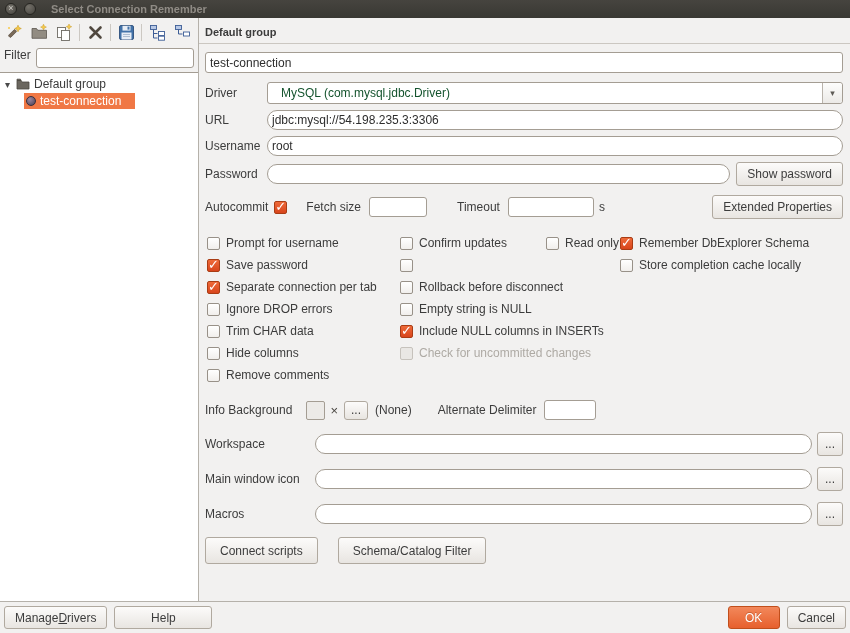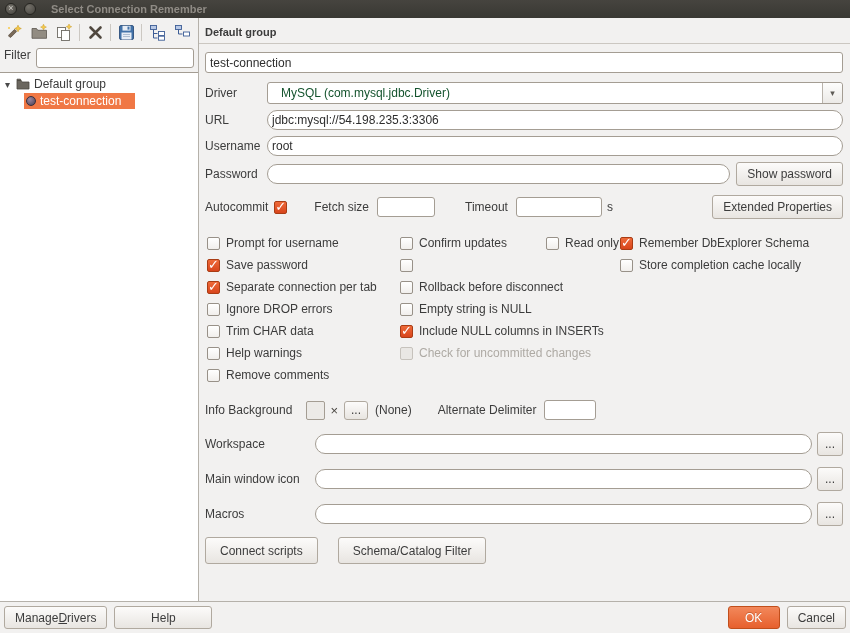--- a/index.html
+++ b/index.html
@@ -39,21 +39,21 @@
   .combo { flex:1; min-width:0; height:22px; background:#fff; border:1px solid #a49d93; border-radius:3px; display:flex; align-items:center; }
   .combo-text { flex:1; padding:0 13px; white-space:nowrap; overflow:hidden; color:#14532d; }
   .combo-arrow { width:20px; align-self:stretch; border-left:1px solid #b9b3ab; display:flex; align-items:center; justify-content:center; color:#5d5a55; font-size:9px; background:linear-gradient(#fdfdfc,#eceae7); border-radius:0 3px 3px 0; }
   .grow { flex:1; min-width:0;border-radius:10px; }
   .btn { background:linear-gradient(#fcfbfa,#e8e5e1); border:1px solid #b0a99f; border-radius:3px; font:12px "Liberation Sans","DejaVu Sans",sans-serif; color:#3c3c3c; padding:0 10px; height:24px; display:inline-flex; align-items:center; justify-content:center; white-space:nowrap; }
   .pw-row { margin-bottom:9px; }
   .show-pw { margin-left:6px; }
 
   .ac-row { display:flex; align-items:center; margin-bottom:13px; }
   .ac-box { margin-left:6px; }
-  .fetch-lbl { margin-left:27px; }
+  .fetch-lbl { margin-left:19px; }
   .fetch-input { width:58px; margin-left:8px; }
   .timeout-lbl { margin-left:30px; }
   .timeout-input { width:86px; margin-left:8px; }
   .unit { margin-left:5px; }
   .spacer { flex:1; }
 
   
   .opts { display:flex; margin-bottom:14px; padding-left:2px; }
   .opt-col1 { width:193px; flex:0 0 auto; }
   .opt-col2 { width:146px; flex:0 0 auto; }
@@ -246,21 +246,21 @@
             <label class="cb">
               <span class="box"></span>
               <span class="cbl">Ignore DROP errors</span>
             </label>
             <label class="cb">
               <span class="box"></span>
               <span class="cbl">Trim CHAR data</span>
             </label>
             <label class="cb">
               <span class="box"></span>
-              <span class="cbl">Help warnings</span>
+              <span class="cbl">Hide columns</span>
             </label>
             <label class="cb">
               <span class="box"></span>
               <span class="cbl">Remove comments</span>
             </label>
           </div>
           <div class="opt-col2">
             <label class="cb">
               <span class="box"></span>
               <span class="cbl">Confirm updates</span>

